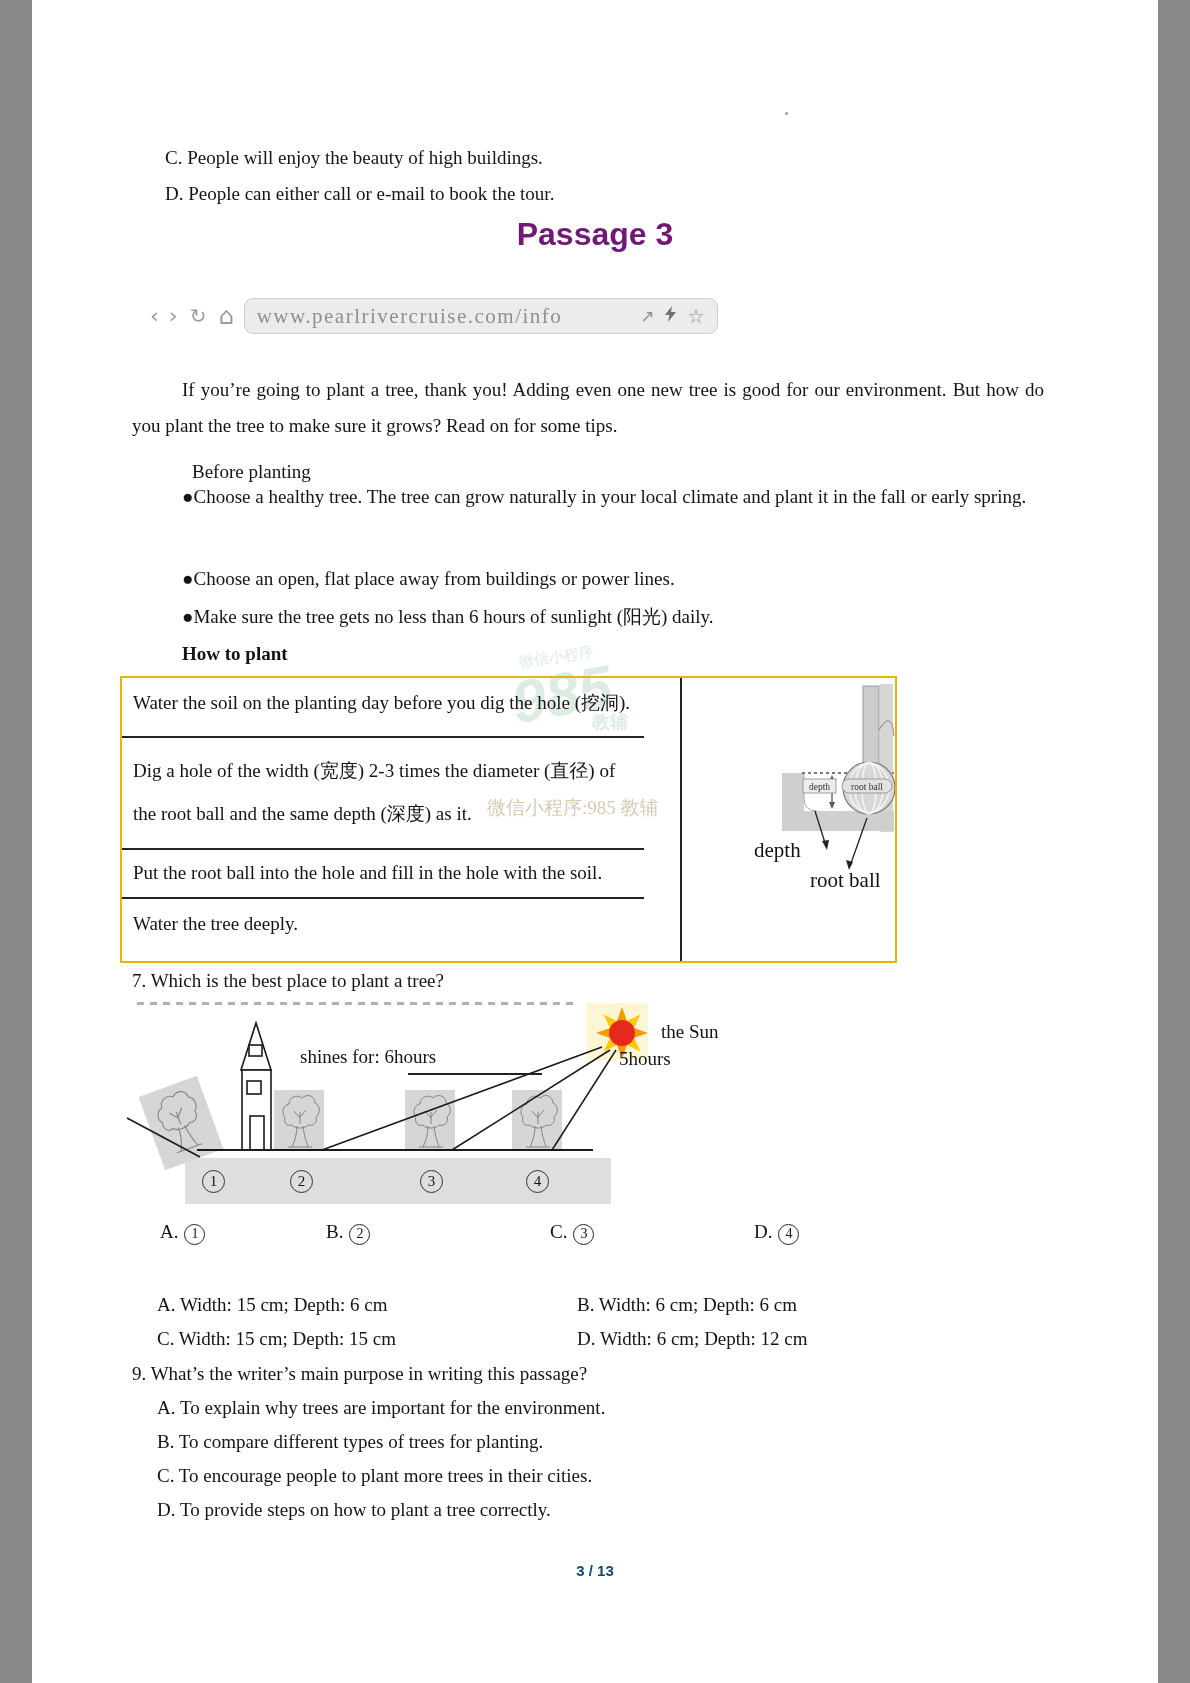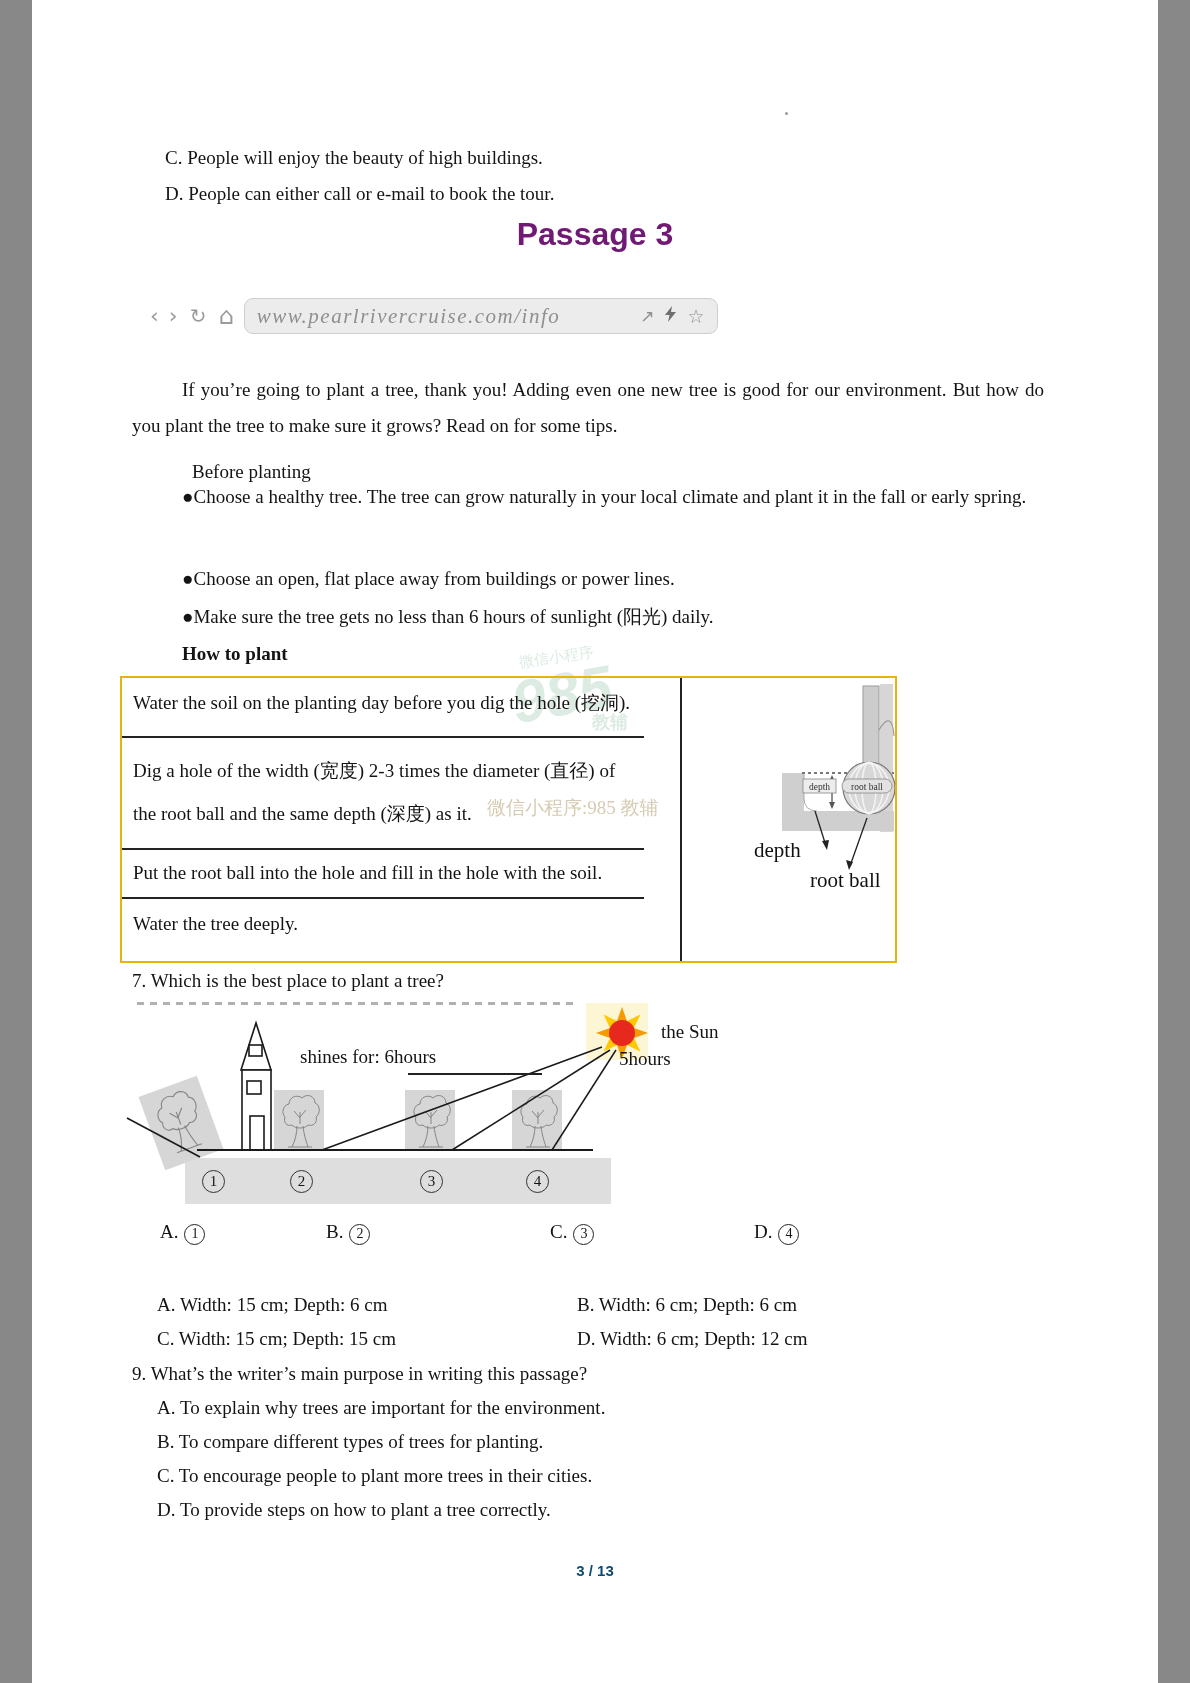--- a/index.html
+++ b/index.html
@@ -11,21 +11,21 @@
   .abs{position:absolute;}
   .serif{font-family:"Liberation Serif", serif;}
   .title{
     font-family:"Liberation Sans", sans-serif;font-weight:bold;
     font-size:32px;color:#701a75;text-align:center;width:100%;
   }
   
   .nav-ico{color:#9b9b9b;font-size:22px;font-family:"DejaVu Sans", sans-serif;line-height:1;}
   .url-pill{
     width:474px;height:36px;background:#ececec;border:1px solid #cfcfcf;border-radius:9px;
-    display:flex;align-items:center;box-sizing:border-box;padding:0 12px;font-style:italic;
+    display:flex;align-items:center;box-sizing:border-box;padding:0 12px;
   }
   .url-text{color:#8f8f8f;font-size:21px;letter-spacing:1.5px;flex:1;white-space:nowrap;overflow:hidden;}
   .pill-ico{color:#8f8f8f;font-size:17px;margin-left:12px;font-family:"DejaVu Sans", sans-serif;}
   
   .para{width:912px;text-align:justify;line-height:36px;text-indent:50px;}
   .bold{font-weight:bold;}
   
   .steps-table{
     left:88px;top:676px;width:777px;height:287px;border:2px solid #eab308;box-sizing:border-box;
     display:flex;

